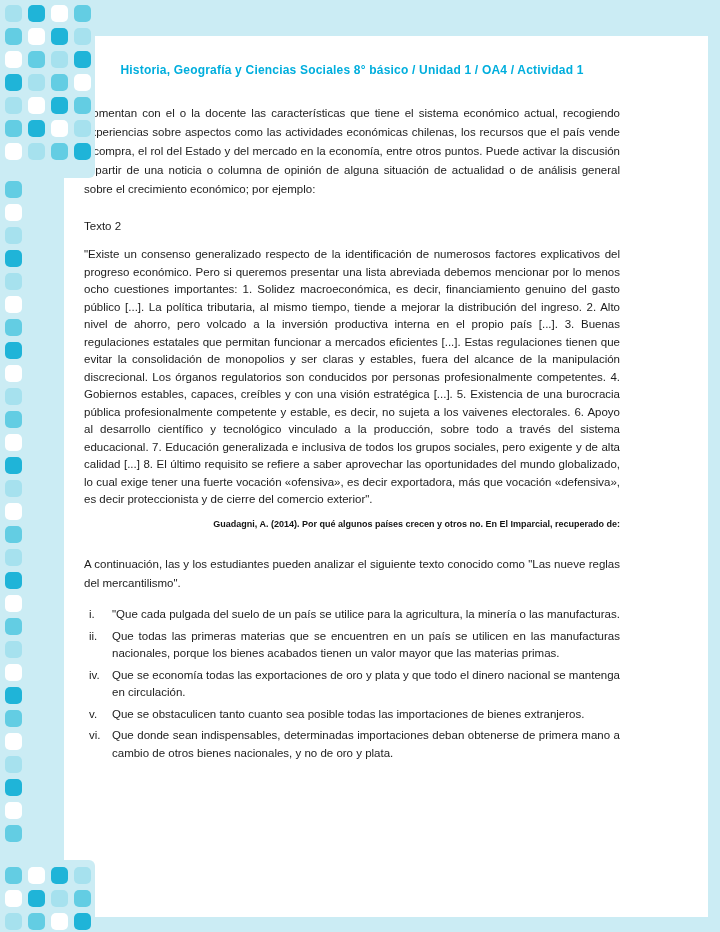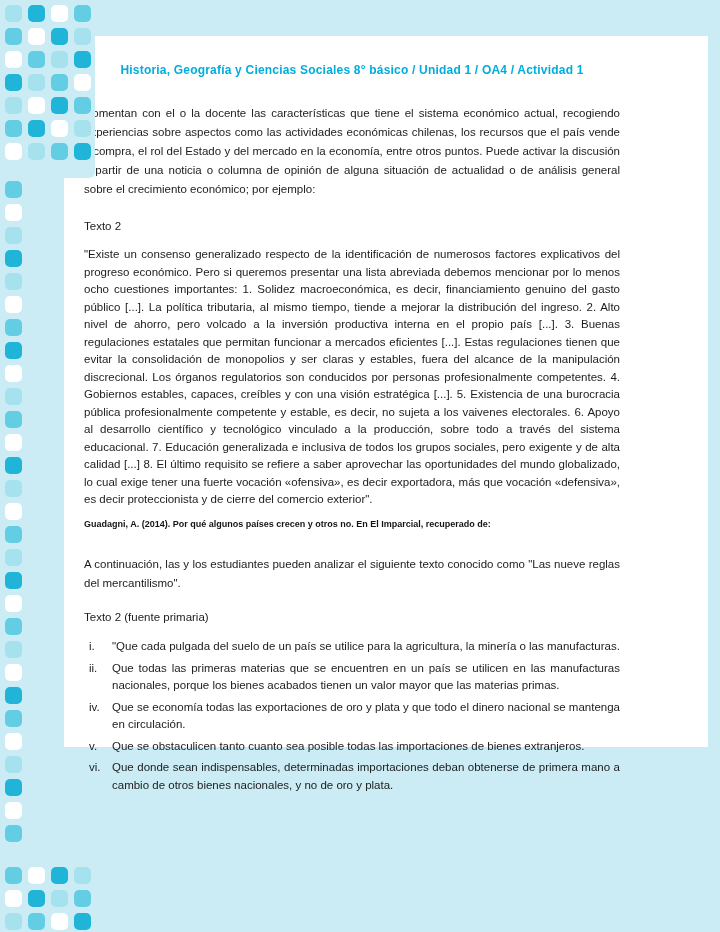--- a/index.html
+++ b/index.html
@@ -4,37 +4,37 @@
 <style>
   * { margin:0; padding:0; box-sizing:border-box; }
   html,body { background:#e8e8e8; }
   body { font-family:"Liberation Sans", sans-serif; }
 
   .canvas {
     position:relative; width:720px; height:932px;
     background:#cbecf4; overflow:hidden; margin:0 auto;
   }
   .page {
-    position:absolute; left:64px; top:36px; width:644px; height:711px;
+    position:absolute; left:64px; top:36px; width:644px; height:881px;
     background:#ffffff;
   }
   .content { padding:26px 88px 20px 20px; }
 
   .title {
     font-size:12px; font-weight:bold; color:#00aedd;
     text-align:center; line-height:16px; margin-bottom:26px; letter-spacing:0.2px;
   }
   .body {
     font-size:11.5px; color:#1c1c1c; text-align:justify; line-height:19px;
   }
   .label { font-size:11.5px; color:#1c1c1c; line-height:15px; margin-top:20px; }
   .quote { line-height:17.5px; margin-top:12px; }
   .citation {
     font-size:9px; font-weight:bold; color:#141414;
-    text-align:left; line-height:13.5px; margin-top:9px;
+    text-align:right; line-height:13.5px; margin-top:9px;
   }
   .continuation { margin-top:24px; }
   .texto2-label { margin-top:17px; }
 
   .roman-list { list-style:none; margin-top:13px; }
   .list-row { display:flex; margin-bottom:4px; }
   .list-row .num {
     flex:0 0 28px; width:28px; padding-left:5px;
     font-size:11.5px; line-height:17.5px; color:#1c1c1c;
   }
@@ -64,21 +64,20 @@
       <p class="label">Texto 2</p>
 
       <p class="body quote">"Existe un consenso generalizado respecto de la identificación de numerosos factores explicativos del progreso económico. Pero si queremos presentar una lista abreviada debemos mencionar por lo menos ocho cuestiones importantes: 1. Solidez macroeconómica, es decir, financiamiento genuino del gasto público [...]. La política tributaria, al mismo tiempo, tiende a mejorar la distribución del ingreso. 2. Alto nivel de ahorro, pero volcado a la inversión productiva interna en el propio país [...]. 3. Buenas regulaciones estatales que permitan funcionar a mercados eficientes [...]. Estas regulaciones tienen que evitar la consolidación de monopolios y ser claras y estables, fuera del alcance de la manipulación discrecional. Los órganos regulatorios son conducidos por personas profesionalmente competentes. 4. Gobiernos estables, capaces, creíbles y con una visión estratégica [...]. 5. Existencia de una burocracia pública profesionalmente competente y estable, es decir, no sujeta a los vaivenes electorales. 6. Apoyo al desarrollo científico y tecnológico vinculado a la producción, sobre todo a través del sistema educacional. 7. Educación generalizada e inclusiva de todos los grupos sociales, pero exigente y de alta calidad [...] 8. El último requisito se refiere a saber aprovechar las oportunidades del mundo globalizado, lo cual exige tener una fuerte vocación «ofensiva», es decir exportadora, más que vocación «defensiva», es decir proteccionista y de cierre del comercio exterior".</p>
 
       <p class="citation">
         <span>Guadagni, A. (2014). Por qué algunos países crecen y otros no. En El Imparcial, recuperado de:</span><br>
       </p>
 
       <p class="body continuation">A continuación, las y los estudiantes pueden analizar el siguiente texto conocido como "Las nueve reglas del mercantilismo".</p>
 
-      <p class="label texto2-label">Texto 2 (fuente primaria)</p>
 
       <ol class="roman-list">
 
           <li class="list-row">
             <span class="num">i.</span>
             <span class="txt">"Que cada pulgada del suelo de un país se utilice para la agricultura, la minería o las manufacturas.</span>
           </li>
 
           <li class="list-row">
             <span class="num">ii.</span>

